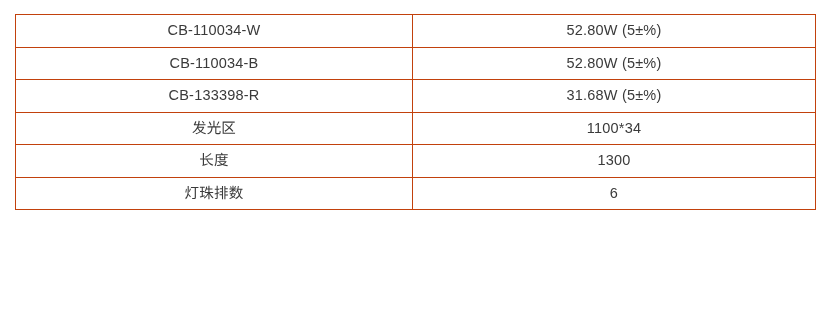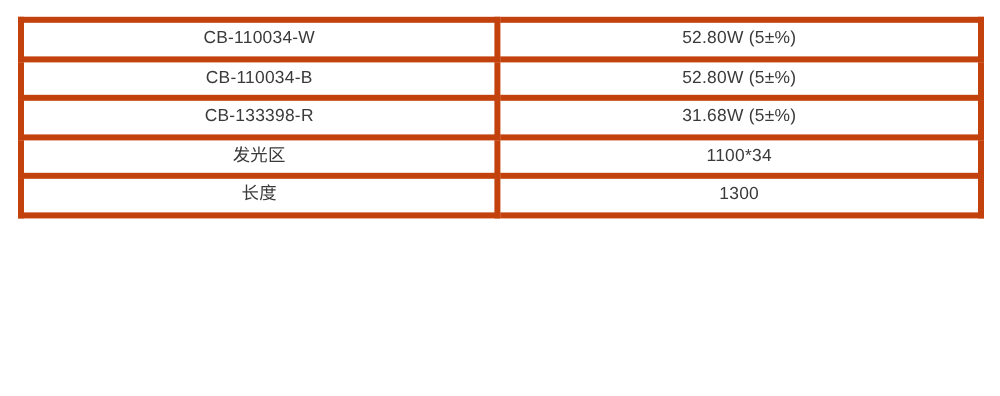--- a/index.html
+++ b/index.html
@@ -38,21 +38,21 @@
   }
 
   table.spec-table col.col-label { width: 397px; }
   table.spec-table col.col-value { width: 403px; }
 
   table.spec-table tr {
     height: 32.5px;
   }
 
   table.spec-table td {
-    border: 5px solid #c2410c;
+    border: 1px solid #c2410c;
     text-align: center;
     vertical-align: middle;
     font-size: 14.5px;
     line-height: 1.2;
     color: #3a3a3a;
     padding: 0 6px;
     white-space: nowrap;
     overflow: hidden;
     text-overflow: ellipsis;
     background: #ffffff;
@@ -100,18 +100,22 @@
           <td class="cell-value">1100*34</td>
         </tr>
 
         <tr>
           <td class="cell-label">长度</td>
           <td class="cell-value">1300</td>
         </tr>
 
 
 
+        <tr>
+          <td class="cell-label">灯珠排数</td>
+          <td class="cell-value">6</td>
+        </tr>
 
       </tbody>
     </table>
   </div>
 
 </div>
 
 </body></html>

